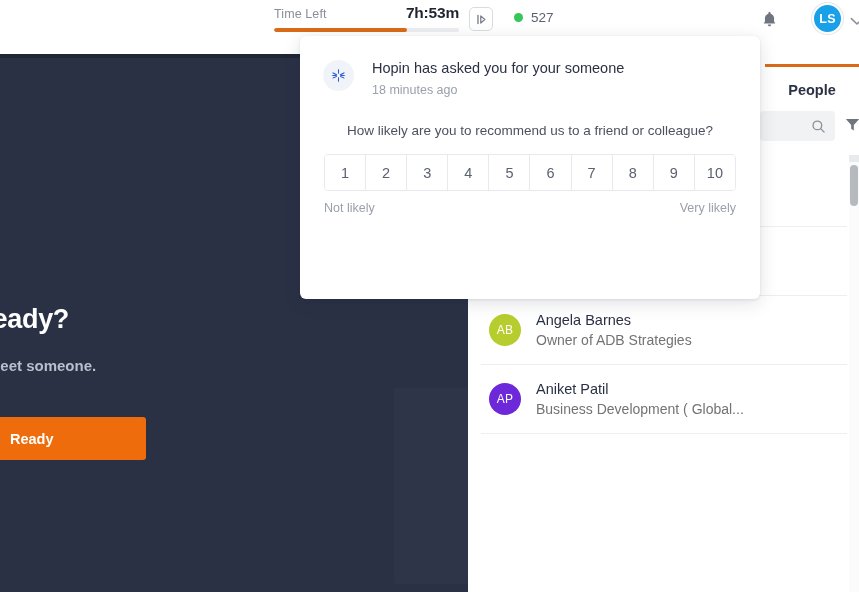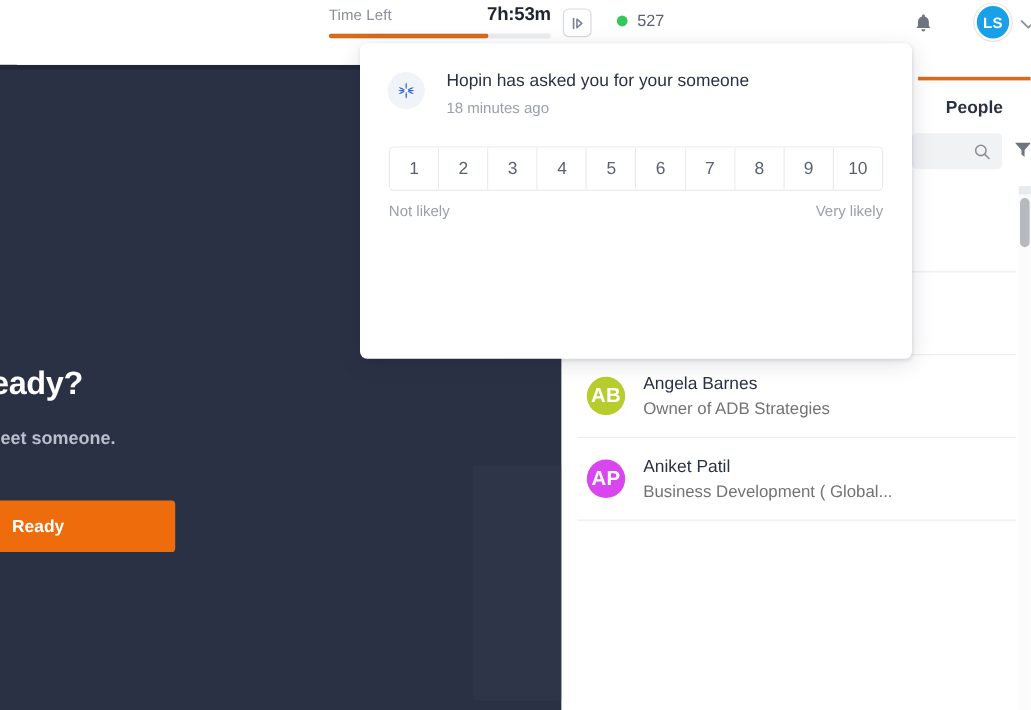--- a/index.html
+++ b/index.html
@@ -128,21 +128,21 @@
     position: absolute; left: 13px; top: 104px; width: 366px; height: 434px;
     overflow: hidden;
   }
   .person {
     position: relative; height: 69px; display: flex; align-items: center;
     border-bottom: 1px solid #eceef0; padding-left: 8px; cursor: pointer;
   }
   .pav {
     width: 32px; height: 32px; border-radius: 50%; flex: 0 0 32px;
     display: flex; align-items: center; justify-content: center;
-    color: #ffffff; font-size: 17px; font-weight: bold; letter-spacing: .3px;
+    color: #ffffff; font-size: 12px; font-weight: normal; letter-spacing: .3px;
   }
   .pinfo { margin-left: 15px; overflow: hidden; }
   .pname { font-size: 14.5px; color: #2b3145; line-height: 20px; white-space: nowrap; }
   .pname.bold { font-weight: normal; }
   .prole {
     font-size: 14px; color: #737373; line-height: 21px; white-space: nowrap;
     overflow: hidden; text-overflow: ellipsis; max-width: 300px; text-align: right;
   }
 
   .scrollbar-track {
@@ -252,21 +252,21 @@
           </div>
         </div>
         <div class="person">
           <div class="pav" style="background: rgb(183, 205, 46);">AB</div>
           <div class="pinfo">
             <div class="pname bold">Angela Barnes</div>
             <div class="prole">Owner of ADB Strategies</div>
           </div>
         </div>
         <div class="person">
-          <div class="pav" style="background: #d946ef;">AP</div>
+          <div class="pav" style="background: #6d28d9;">AP</div>
           <div class="pinfo">
             <div class="pname bold">Aniket Patil</div>
             <div class="prole">Business Development ( Global...</div>
           </div>
         </div>
       </div>
   </div>
 
   <div class="scroll-cap"></div>
   <div class="scrollbar-track"></div>
@@ -331,20 +331,21 @@
             <circle cx="12" cy="12" r="1.9" fill="#ffffff"></circle>
           </svg>
         </div>
         <div class="dd-text">
           <div class="dd-title">Hopin has asked you for your someone</div>
           <div class="dd-time">18 minutes ago</div>
         </div>
       </div>
 
       <div class="nps">
+        <div class="nps-q">How likely are you to recommend us to a friend or colleague?</div>
         <div class="nps-scale" id="npsScale">
             <div class="nps-cell">1</div>
             <div class="nps-cell">2</div>
             <div class="nps-cell">3</div>
             <div class="nps-cell">4</div>
             <div class="nps-cell">5</div>
             <div class="nps-cell">6</div>
             <div class="nps-cell">7</div>
             <div class="nps-cell">8</div>
             <div class="nps-cell">9</div>

